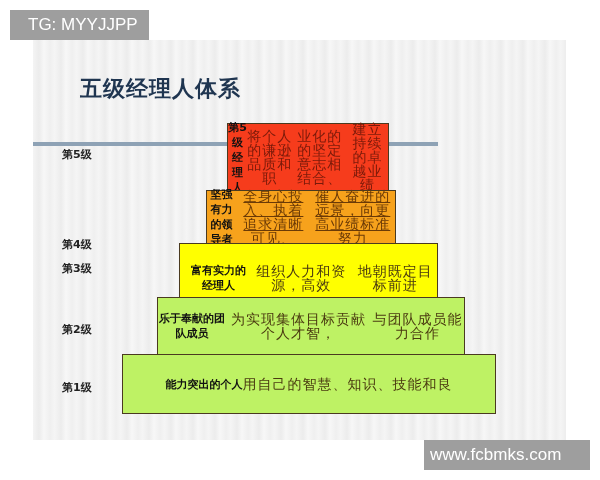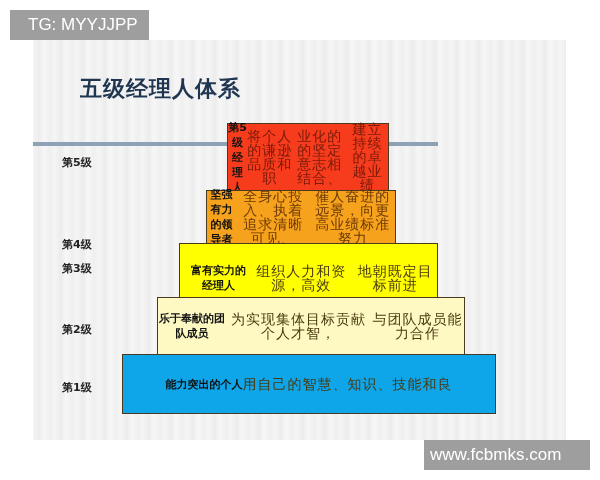--- a/index.html
+++ b/index.html
@@ -10,34 +10,34 @@
   }
   .title { position:absolute; left:80px; top:74px; font-size:22px; font-weight:bold; color:#1f3550;
            letter-spacing:1px; font-family:"DejaVu Sans", sans-serif; }
   .hline { position:absolute; height:4px; background:#8ea2b5; top:142px; }
   .lvl-label { position:absolute; left:62px; font-size:11px; font-weight:bold; color:#222; }
   .block { position:absolute; box-sizing:border-box; border:1.5px solid #4a3a20; text-align:center;
            display:flex; flex-direction:row; justify-content:center; align-items:center; }
   .block .h { font-size:11px; font-weight:bold; color:#111; line-height:15px; }
   .block .d { font-size:14px; color:#4a3a10; line-height:14px; font-family:"DejaVu Serif", serif; letter-spacing:1px; }
   .b5 .d { color:#7a1a0a; }
-  .b4 .d { color:#6b3a06; }
+  .b4 .d { color:#6b3a06;text-decoration:underline; }
   .wm { position:absolute; background:#9e9e9e; color:#fff; font-size:17px; font-family:"Liberation Sans", sans-serif; }
 </style>
 </head>
 <body>
 
 <div class="slide"></div>
 
 <div class="title">五级经理人体系</div>
 
 <div class="hline" style="left:33px; width:194px;"></div>
 <div class="hline" style="left:388px; width:50px;"></div>
 
-<div class="lvl-label" style="top:155px;">第5级</div>
+<div class="lvl-label" style="top:147px;">第5级</div>
 <div class="lvl-label" style="top:224px;margin-top:13px;">第4级</div>
 <div class="lvl-label" style="top:261px;">第3级</div>
 <div class="lvl-label" style="top:322px;">第2级</div>
 <div class="lvl-label" style="top:380px;">第1级</div>
 
 <div class="block b5" style="left:227px; top:123px; width:162px; height:68px; background:#f63c1c;">
   <div class="h">第5级经理人</div>
   <div class="d">将个人的谦逊品质和职</div>
   <div class="d">业化的的坚定意志相结合、</div>
   <div class="d">建立持续的卓越业绩</div>
@@ -48,25 +48,25 @@
   <div class="d">全身心投入、执着追求清晰可见、</div>
   <div class="d">催人奋进的远景，向更高业绩标准努力</div>
 </div>
 
 <div class="block b3" style="left:179px; top:243px; width:259px; height:70px; background:#ffff00;padding-left:8px;">
   <div class="h">富有实力的经理人</div>
   <div class="d">组织人力和资源，高效</div>
   <div class="d">地朝既定目标前进</div>
 </div>
 
-<div class="block b2" style="left:157px; top:297px; width:308px; height:58px; background:#fef9c3;">
+<div class="block b2" style="left:157px; top:297px; width:308px; height:58px; background:#bef264;">
   <div class="h">乐于奉献的团队成员</div>
   <div class="d">为实现集体目标贡献个人才智，</div>
   <div class="d">与团队成员能力合作</div>
 </div>
 
-<div class="block b1" style="left:122px; top:354px; width:374px; height:60px; background:#0ea5e9;">
+<div class="block b1" style="left:122px; top:354px; width:374px; height:60px; background:#bef264;">
   <div class="h">能力突出的个人</div>
   <div class="d">用自己的智慧、知识、技能和良</div>
 </div>
 
 <div class="wm" style="left:10px; top:10px; width:139px; height:30px; line-height:30px; padding-left:18px; box-sizing:border-box;">TG: MYYJJPP</div>
 <div class="wm" style="left:424px; top:440px; width:166px; height:30px; line-height:30px; padding-left:6px; box-sizing:border-box;">www.fcbmks.com</div>
 
 </body></html>

